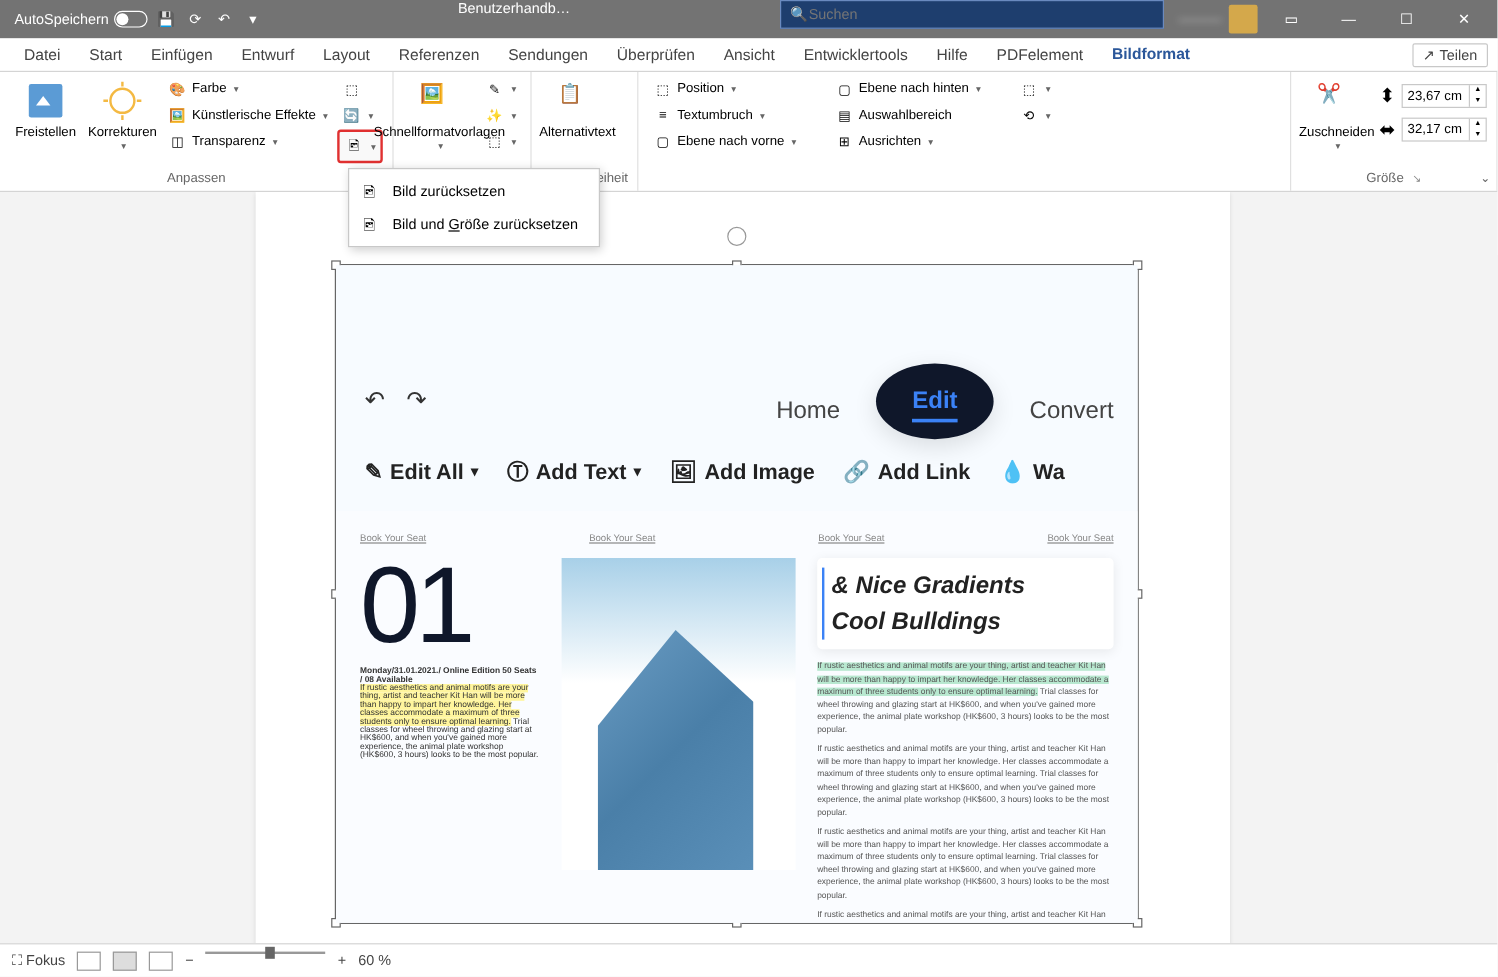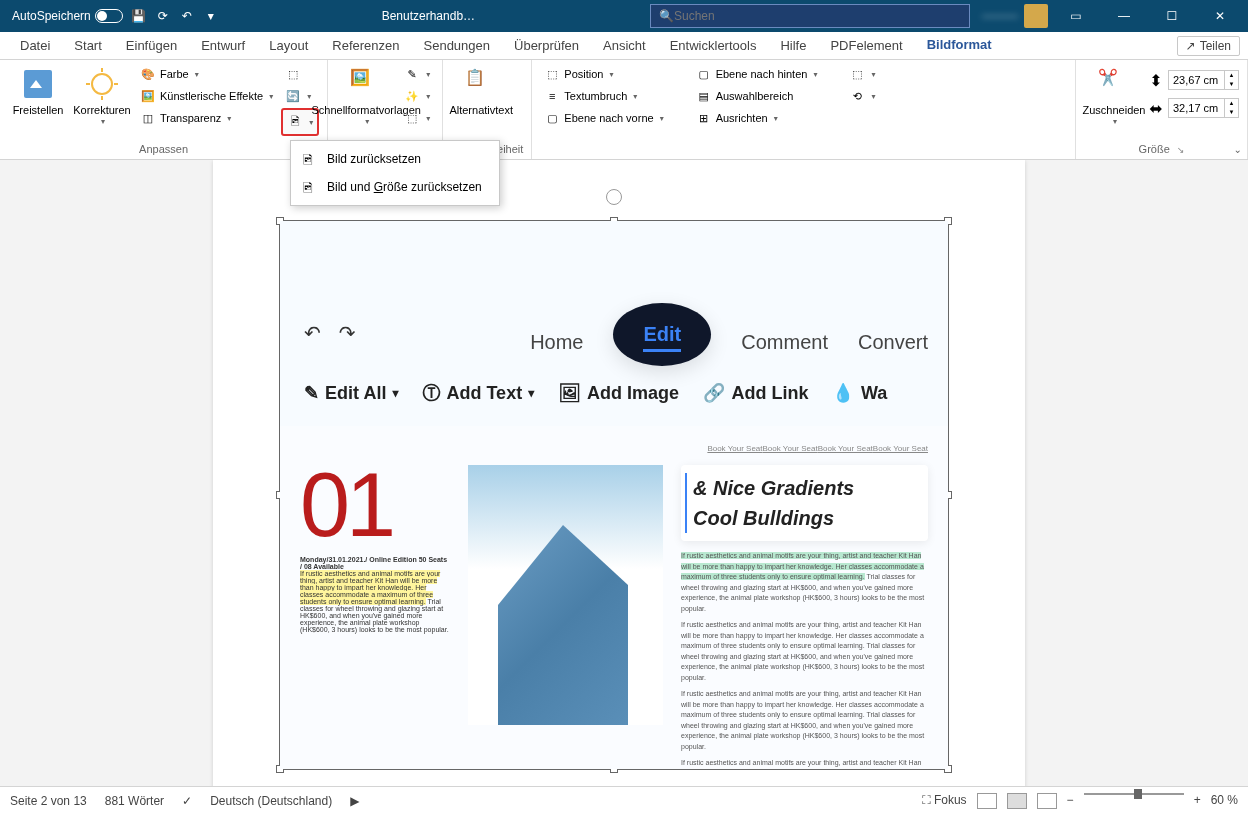--- a/index.html
+++ b/index.html
@@ -1,19 +1,19 @@
 <!DOCTYPE html>
 <html><head>
 <meta charset="utf-8">
 <style>
 * { margin: 0; padding: 0; box-sizing: border-box; font-family: "Segoe UI", Arial, sans-serif; }
 body { width: 1248px; height: 814px; background: #f3f3f3; overflow: hidden; position: relative; }
 
 
-.titlebar { height: 32px; background: #0c4a6e; display: flex; align-items: center; color: white; font-size: 12px; }
+.titlebar { height: 32px; background: #737373; display: flex; color: white; font-size: 12px; }
 .titlebar-left { display: flex; align-items: center; gap: 8px; padding-left: 12px; }
 .autosave-toggle { display: flex; align-items: center; gap: 4px; }
 .toggle-switch { width: 28px; height: 14px; border: 1px solid white; border-radius: 7px; position: relative; }
 .toggle-switch::after { content: ''; position: absolute; left: 1px; top: 1px; width: 10px; height: 10px; background: white; border-radius: 50%; }
 .qa-icon { width: 16px; height: 16px; display: flex; align-items: center; justify-content: center; cursor: pointer; }
 .titlebar-center { flex: 1; text-align: center; }
 .search-box { width: 320px; height: 24px; background: #1e3e6e; border: 1px solid #6a8abf; display: flex; align-items: center; padding: 0 8px; margin: 0 12px; }
 .search-box input { background: transparent; border: none; color: white; flex: 1; font-size: 12px; outline: none; }
 .titlebar-right { display: flex; align-items: center; gap: 8px; padding-right: 8px; }
 .user-info { display: flex; align-items: center; gap: 6px; }
@@ -66,25 +66,25 @@
 
 
 .img-content { width: 100%; height: 100%; background: #f7fbff; position: relative; overflow: hidden; }
 .img-nav { position: absolute; top: 100px; left: 24px; display: flex; gap: 18px; font-size: 20px; color: #333; }
 .img-tabs { position: absolute; top: 110px; right: 20px; display: flex; gap: 30px; font-size: 20px; color: #444; }
 .img-tab.edit-active { color: #3b82f6; font-weight: 700; position: relative; background: #0f172a; border-radius: 50%; padding: 20px 30px; box-shadow: 0 6px 20px rgba(0,0,0,.12); top: -28px; }
 .img-tab.edit-active::after { content: ''; position: absolute; bottom: 14px; left: 30px; right: 30px; height: 3px; background: #3b82f6; }
 .img-toolbtns { position: absolute; top: 160px; left: 24px; right: 0; display: flex; gap: 24px; font-size: 18px; font-weight: 600; color: #222; }
 .img-toolbtn { display: flex; align-items: center; gap: 6px; white-space: nowrap; }
 .img-main { position: absolute; top: 205px; left: 0; right: 0; bottom: 0; background: #fafcff; padding: 18px 20px; }
-.booking-row { display: flex; justify-content: flex-end; font-size: 8px; color: #888; margin-bottom: 12px; }
+.booking-row { display: flex; justify-content: space-between; font-size: 8px; color: #888; margin-bottom: 12px; }
 .booking-row span { text-decoration: underline; }
 .content-cols { display: flex; gap: 18px; }
 .col1 { width: 150px; }
-.big-number { font-size: 90px; font-weight: 300; color: #b91c1c; line-height: 0.9; letter-spacing: -4px; }
+.big-number { font-size: 90px; font-weight: 300; color: #0f172a; line-height: 0.9; letter-spacing: -4px; }
 .col1-text { font-size: 7px; color: #333; margin-top: 10px; }
 .col1-text .bold { font-weight: 700; }
 .col1-text .hl { background: #fff59d; }
 .col2 { width: 195px; height: 260px; background: linear-gradient(180deg, #a8d0e8 0%, #ffffff 40%); position: relative; overflow: hidden; }
 .building { position: absolute; bottom: 0; left: 30px; width: 130px; height: 200px; background: linear-gradient(135deg, #6b9dc4 0%, #4a7fa8 50%, #5a8fb8 100%); clip-path: polygon(0% 100%, 0% 40%, 50% 0%, 100% 30%, 100% 100%); }
 .col3 { flex: 1; font-size: 7px; color: #555; line-height: 1.5; }
 .heading-box { background: white; padding: 8px 12px; border-radius: 4px; box-shadow: 0 2px 10px rgba(0,0,0,.08); margin-bottom: 10px; position: relative; }
 .heading-box h2 { font-size: 20px; font-weight: 800; color: #222; font-style: italic; }
 .heading-box .edit-bar { position: absolute; left: 4px; top: 8px; bottom: 8px; width: 2px; background: #3b82f6; }
 .col3 .hl-green { background: #b8e8d0; }
@@ -346,21 +346,20 @@
       <div class="sel-handle bm"></div>
       <div class="sel-handle br"></div>
       <div class="img-content">
         <div class="img-nav">
           <span>↶</span>
           <span>↷</span>
         </div>
         <div class="img-tabs">
           <span>Home</span>
           <span class="img-tab edit-active">Edit</span>
-          <span>Comment</span>
           <span>Convert</span>
         </div>
         <div class="img-toolbtns">
           <div class="img-toolbtn">
               <span>✎</span>
               <span>Edit All</span>
               <span style="font-size:12px">▾</span>
             </div>
           <div class="img-toolbtn">
               <span>Ⓣ</span>
@@ -410,27 +409,20 @@
               <p>If rustic aesthetics and animal motifs are your thing, artist and teacher Kit Han will be more than happy to impart her knowledge. Her classes accommodate a maximum of three students only to ensure optimal learning.</p>
             </div>
           </div>
         </div>
       </div>
     </div>
   </div>
 </div>
 
 <div class="statusbar">
-  <div class="status-left">
-    <span>Seite 2 von 13</span>
-    <span>881 Wörter</span>
-    <span>✓</span>
-    <span>Deutsch (Deutschland)</span>
-    <span>▶</span>
-  </div>
   <div class="status-right">
     <span>⛶ <span>Fokus</span></span>
     <div class="view-btn"></div>
     <div class="view-btn active"></div>
     <div class="view-btn"></div>
     <span>−</span>
     <div class="zoom-slider"></div>
     <span>+</span>
     <span>60 %</span>
   </div>

